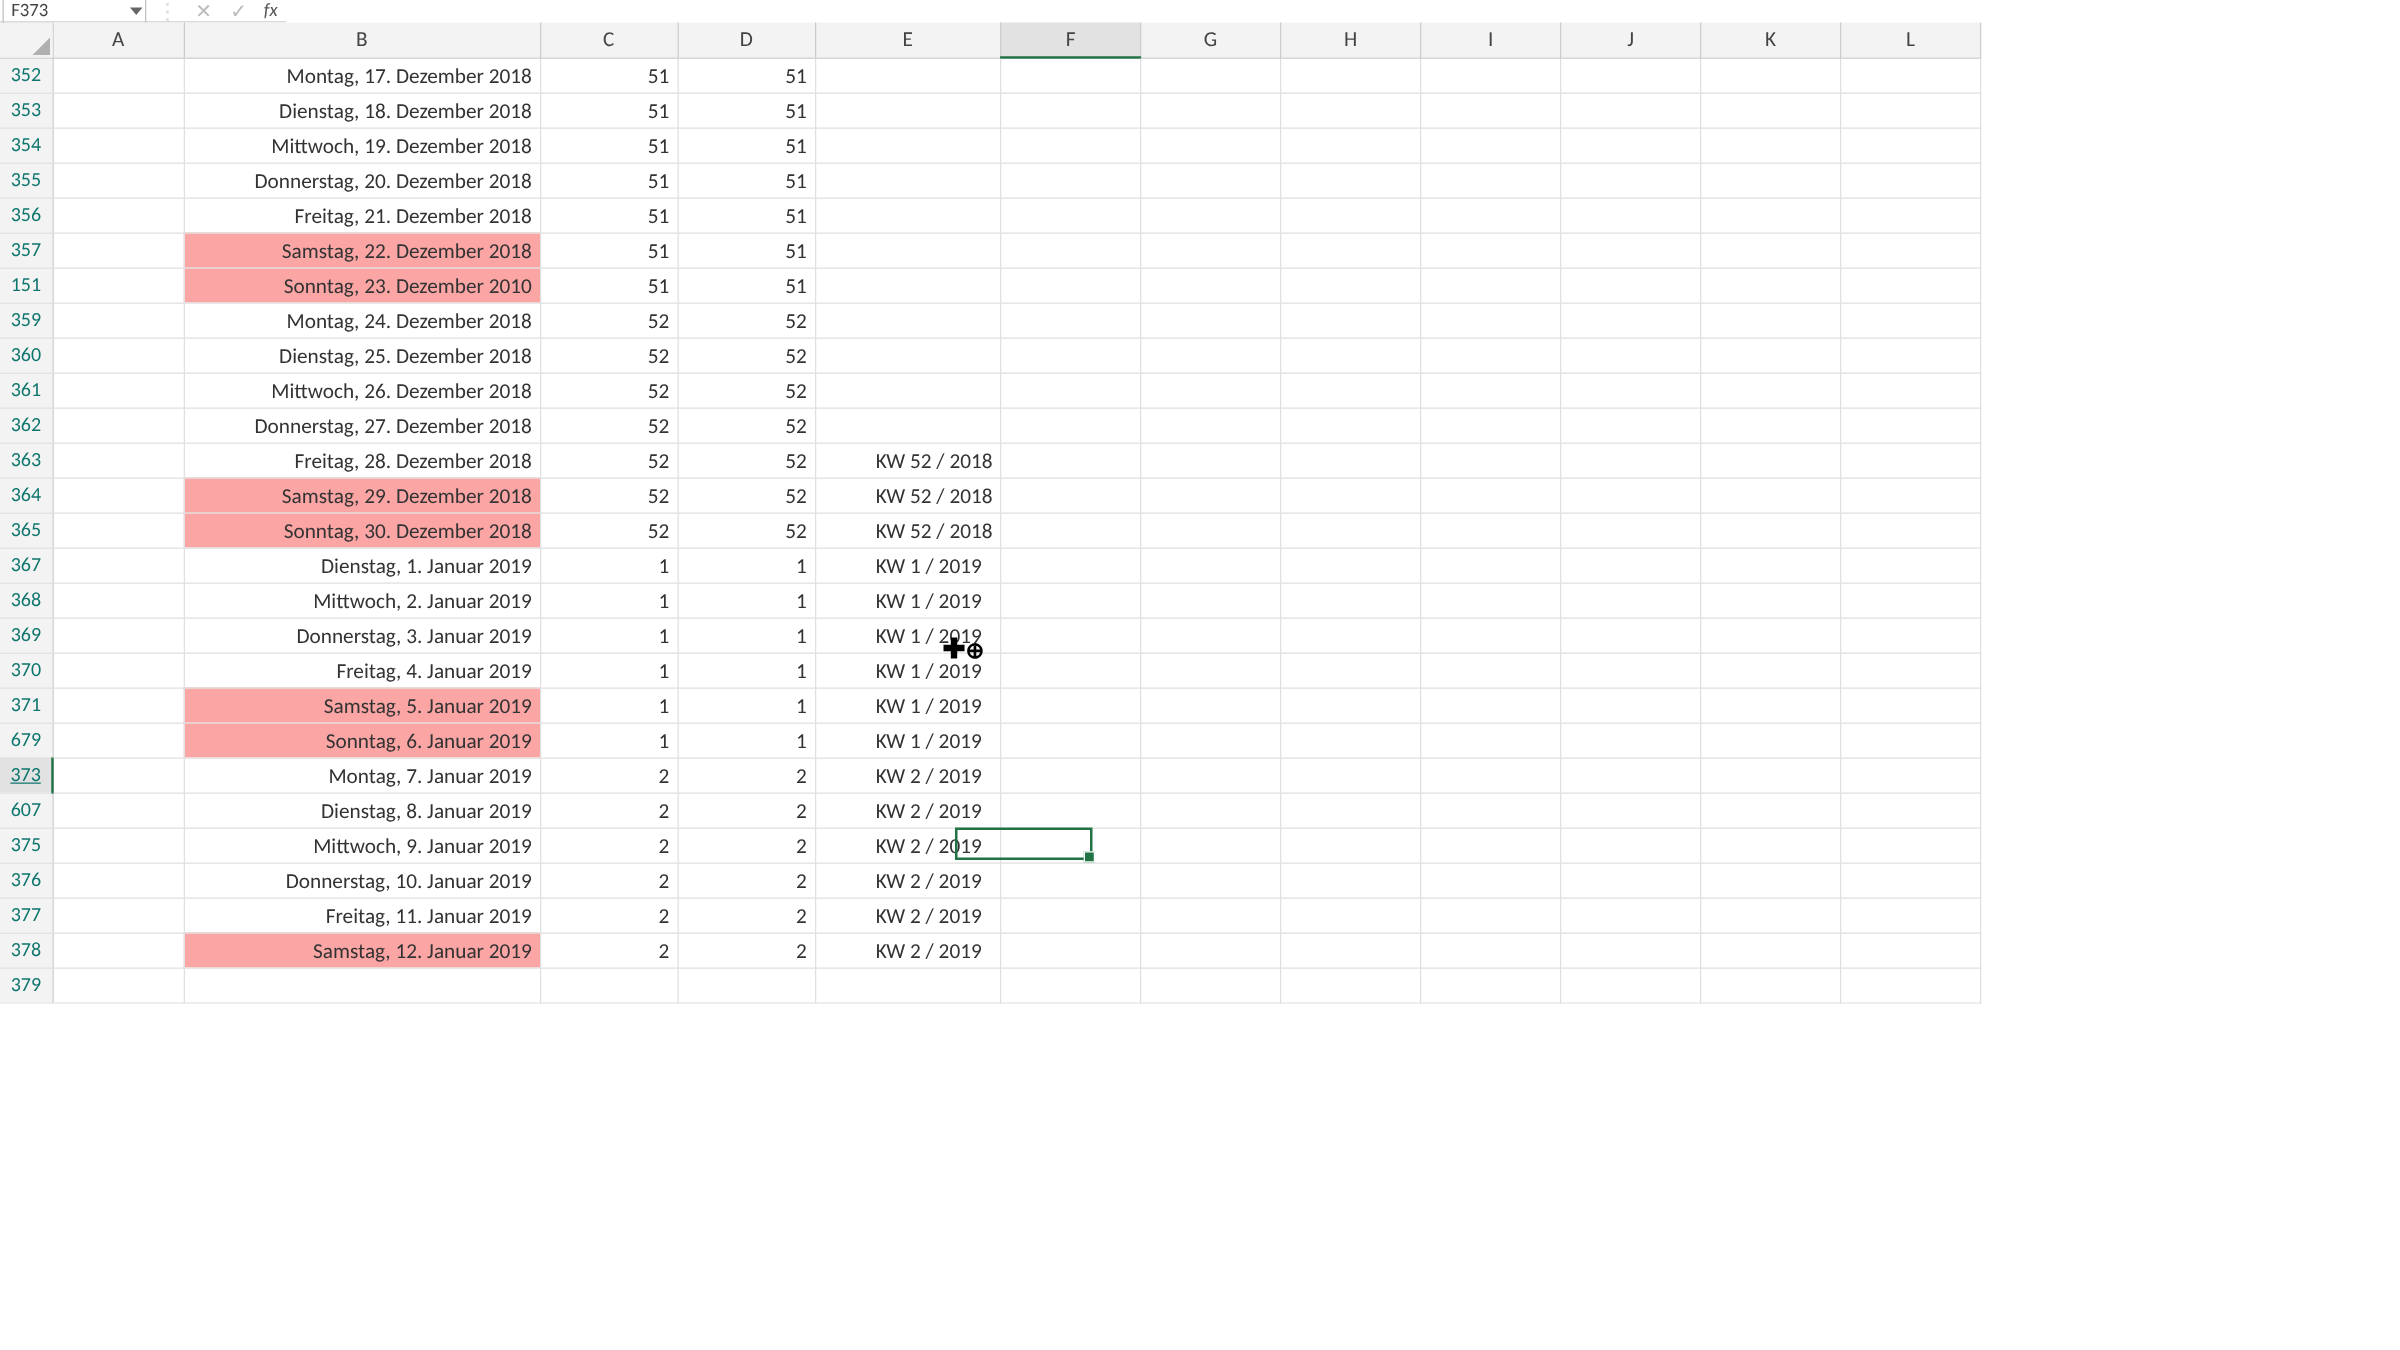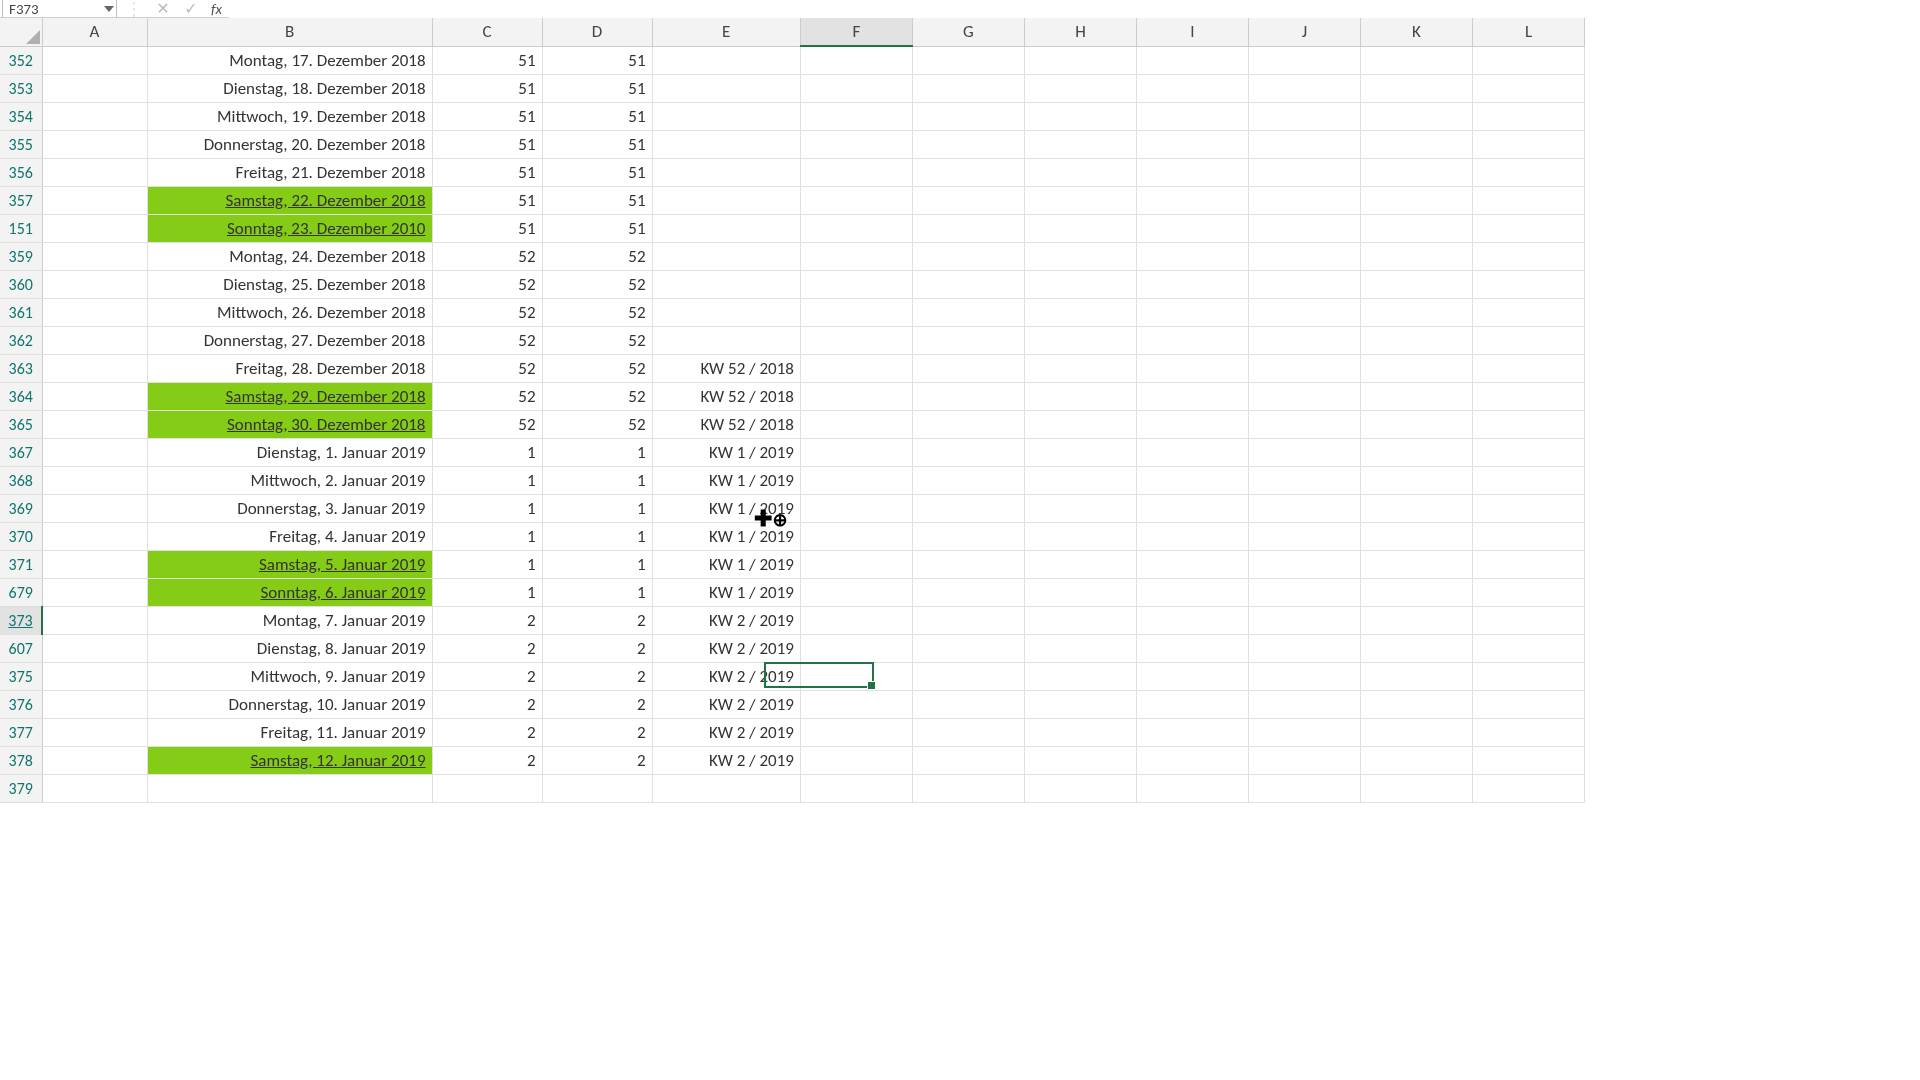--- a/index.html
+++ b/index.html
@@ -20,22 +20,22 @@
     .corner::after { content: ""; position: absolute; right: 2px; bottom: 2px; width: 0; height: 0; border-style: solid; border-width: 0 0 14px 14px; border-color: transparent transparent #b0b0b0 transparent; }
     
     .colhdr { height: 28px; background: #f3f3f3; border-right: 1px solid #ccc; border-bottom: 1px solid #ccc; text-align: center; font-size: 17px; color: #444; font-weight: normal; }
     .colhdr.sel { background: #e2e2e2; border-bottom: 2px solid #217346; }
     
     .rowhdr { width: 42px; background: #f3f3f3; border-right: 1px solid #ccc; border-bottom: 1px solid #e0e0e0; text-align: center; font-size: 16px; color: #0f766e; font-weight: normal; }
     .rowhdr.sel { background: #e2e2e2; border-right: 2px solid #217346; text-decoration: underline; }
     
     td.cell { height: 28px; border-right: 1px solid #e0e0e0; border-bottom: 1px solid #e0e0e0; font-size: 17px; color: #333; padding: 0 6px; white-space: nowrap; overflow: visible; }
     td.r { text-align: right; }
-    td.l { text-align: right; padding-left: 48px; }
-    td.weekend { background: #84cc16; text-decoration: underline; }
+    td.l { text-align: left; padding-left: 48px; }
+    td.weekend { background: #fca5a5; }
     
     .col-A { width: 105px; }
     .col-B { width: 285px; }
     .col-C { width: 110px; }
     .col-D { width: 110px; }
     .col-E { width: 112px; }
     .col-F { width: 112px; }
     .col-G { width: 112px; }
     .col-H { width: 112px; }
     .col-I { width: 112px; }

